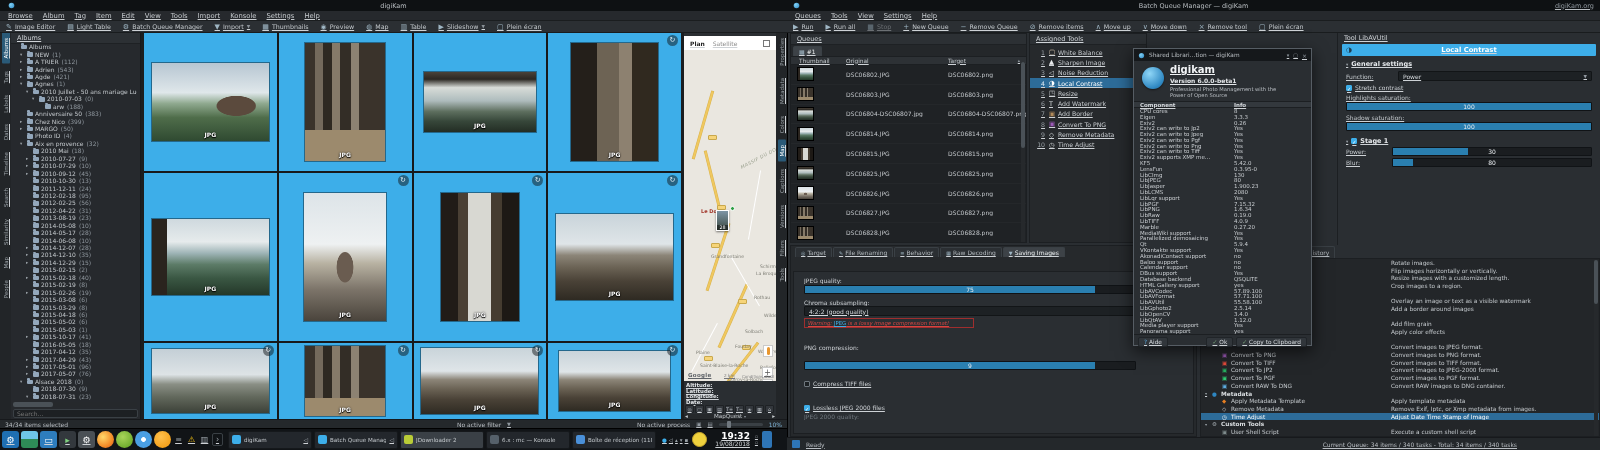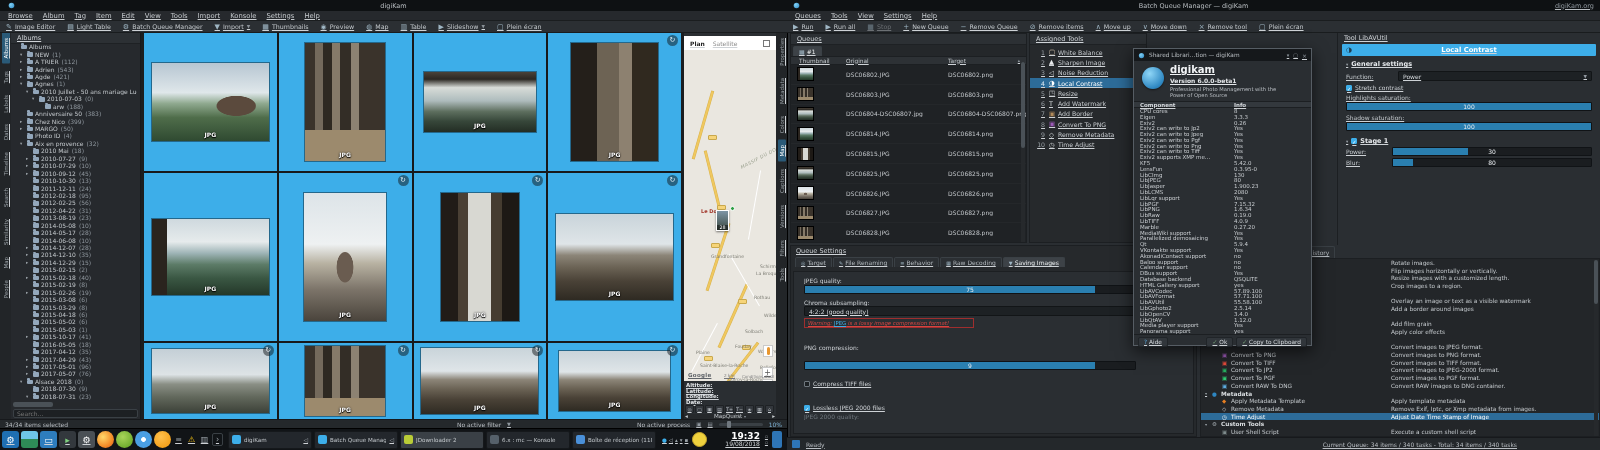--- a/index.html
+++ b/index.html
@@ -920,21 +920,20 @@
                 <div class="fl" style="width: 10%;"></div>
                 <span class="sv">80</span>
               </div>
             </div>
           </div>
         </div>
     </div>
   </div>
 
   <div class="abs" style="left:790px;top:245px;width:407px;height:192px;background:#26292c;border:1px solid #1c1f22;overflow:hidden;">
-    <div style="font-size:6.5px;color:#ccd0d4;padding:1px 5px;">Queue Settings</div>
     <div style="display:flex;gap:1px;padding:1px 4px 0 4px;">
 
     <span class="qtab">
           <span style="color:#9fb6c4;font-size:5px;">◎</span>
           <span>Target</span>
         </span>
         <span class="qtab">
           <span style="color:#9fb6c4;font-size:5px;">✎</span>
           <span>File Renaming</span>
         </span>
@@ -1420,21 +1419,21 @@
           <span class="nw" style="flex:1;">Boîte de réception (118) - caulier.gilles@gmail.com…</span>
 
         </span>
       </span>
     <span class="tray" style="margin-left:4px;color:#3daee9;">●</span>
     <span class="tray">◁</span>
     <span class="tray">▴</span>
     <span class="tray">▾</span>
     <span class="tray">▪</span>
     <span style="width:15px;height:15px;border-radius:50%;background:#f0d23e;border:1px solid #c9a82b;flex:none;margin-left:2px;"></span>
-    <span style="display:flex;flex-direction:column;align-items:flex-end;line-height:1;margin-left:16px;">
+    <span style="display:flex;flex-direction:column;align-items:flex-end;line-height:1;margin-left:6px;">
       <span style="font-size:9px;font-weight:bold;color:#fff;">19:32</span>
       <span style="font-size:6px;color:#cfd3d6;">19/08/2018</span>
     </span>
     <span style="display:flex;flex-direction:column;gap:1px;margin-left:3px;color:#9aa1a7;font-size:4.5px;">
         <span>▫</span>
         <span>▫</span>
       </span>
     <span style="width:10px;height:17px;background:#2e75b6;border-radius:2px;flex:none;margin-left:2px;"></span>
   </div>
 

